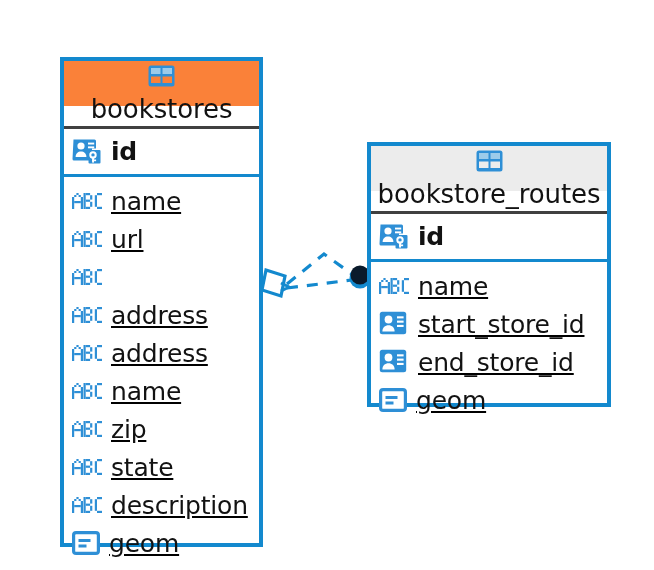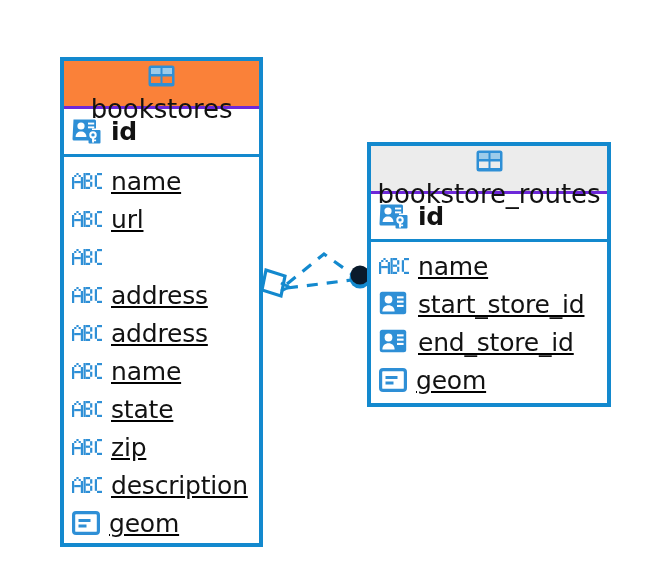--- a/index.html
+++ b/index.html
@@ -45,23 +45,24 @@
 
   .entity-title {
     font-size: 26px;
     line-height: 1;
     color: #121212;
     white-space: nowrap;
     letter-spacing: -0.1px;
   }
 
   .pk-section {
-    border-top: 3px solid #6d28d9;
+    border-top: 3px solid #404040;
     border-bottom: 3px solid #1389CE;
     box-sizing: border-box;
+    margin-top: 20px;
   }
 
   .field-section {
     padding: 5px 0 7px 0;
     text-decoration: underline;
   }
 
   .field {
     display: flex;
     align-items: center;
@@ -325,46 +326,46 @@
               <rect x="18.1" y="2.2" width="2.2" height="4.4"></rect>
                 <rect x="13.7" y="6.6" width="4.4" height="2.2"></rect>
               <rect x="18.1" y="8.8" width="2.2" height="5"></rect>
                 <rect x="13.7" y="13.8" width="4.4" height="2.2"></rect>
               <rect x="25" y="0" width="5" height="2.2"></rect>
                 <rect x="22.8" y="2.2" width="2.2" height="11.6"></rect>
               <rect x="25" y="13.8" width="5" height="2.2"></rect>
             </g>
           </svg>
         </span>
+        <span class="field-label">zip</span>
+      </div>
+
+      <div class="field">
+        <span class="icon icon-abc">
+          <svg viewBox="0 0 30 16" width="30" height="16" xmlns="http://www.w3.org/2000/svg">
+            <g fill="#2E8FD6">
+              <rect x="0" y="4" width="2.2" height="12"></rect>
+                <rect x="2.2" y="2" width="2.2" height="2"></rect>
+              <rect x="4.4" y="0" width="2.2" height="2"></rect>
+                <rect x="6.6" y="2" width="2.2" height="2"></rect>
+              <rect x="8.8" y="4" width="2.2" height="12"></rect>
+                <rect x="2.2" y="8" width="6.6" height="2.2"></rect>
+              <rect x="11.5" y="0" width="2.2" height="16"></rect>
+                <rect x="13.7" y="0" width="4.4" height="2.2"></rect>
+              <rect x="18.1" y="2.2" width="2.2" height="4.4"></rect>
+                <rect x="13.7" y="6.6" width="4.4" height="2.2"></rect>
+              <rect x="18.1" y="8.8" width="2.2" height="5"></rect>
+                <rect x="13.7" y="13.8" width="4.4" height="2.2"></rect>
+              <rect x="25" y="0" width="5" height="2.2"></rect>
+                <rect x="22.8" y="2.2" width="2.2" height="11.6"></rect>
+              <rect x="25" y="13.8" width="5" height="2.2"></rect>
+            </g>
+          </svg>
+        </span>
         <span class="field-label">state</span>
-      </div>
-
-      <div class="field">
-        <span class="icon icon-abc">
-          <svg viewBox="0 0 30 16" width="30" height="16" xmlns="http://www.w3.org/2000/svg">
-            <g fill="#2E8FD6">
-              <rect x="0" y="4" width="2.2" height="12"></rect>
-                <rect x="2.2" y="2" width="2.2" height="2"></rect>
-              <rect x="4.4" y="0" width="2.2" height="2"></rect>
-                <rect x="6.6" y="2" width="2.2" height="2"></rect>
-              <rect x="8.8" y="4" width="2.2" height="12"></rect>
-                <rect x="2.2" y="8" width="6.6" height="2.2"></rect>
-              <rect x="11.5" y="0" width="2.2" height="16"></rect>
-                <rect x="13.7" y="0" width="4.4" height="2.2"></rect>
-              <rect x="18.1" y="2.2" width="2.2" height="4.4"></rect>
-                <rect x="13.7" y="6.6" width="4.4" height="2.2"></rect>
-              <rect x="18.1" y="8.8" width="2.2" height="5"></rect>
-                <rect x="13.7" y="13.8" width="4.4" height="2.2"></rect>
-              <rect x="25" y="0" width="5" height="2.2"></rect>
-                <rect x="22.8" y="2.2" width="2.2" height="11.6"></rect>
-              <rect x="25" y="13.8" width="5" height="2.2"></rect>
-            </g>
-          </svg>
-        </span>
-        <span class="field-label">zip</span>
       </div>
 
       <div class="field">
         <span class="icon icon-abc">
           <svg viewBox="0 0 30 16" width="30" height="16" xmlns="http://www.w3.org/2000/svg">
             <g fill="#2E8FD6">
               <rect x="0" y="4" width="2.2" height="12"></rect>
                 <rect x="2.2" y="2" width="2.2" height="2"></rect>
               <rect x="4.4" y="0" width="2.2" height="2"></rect>
                 <rect x="6.6" y="2" width="2.2" height="2"></rect>

